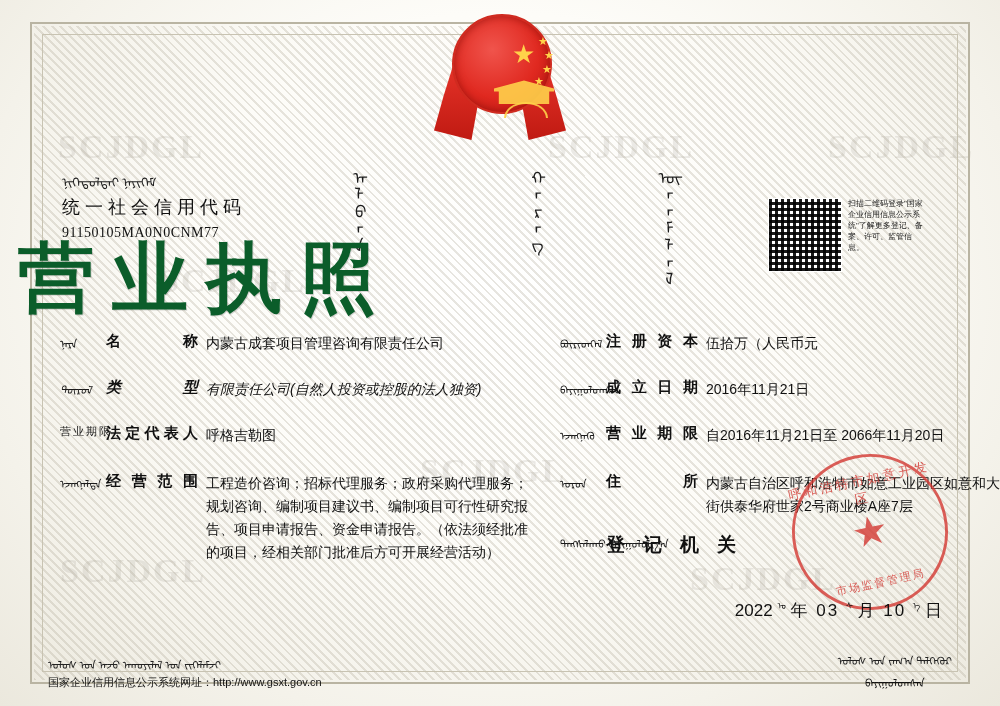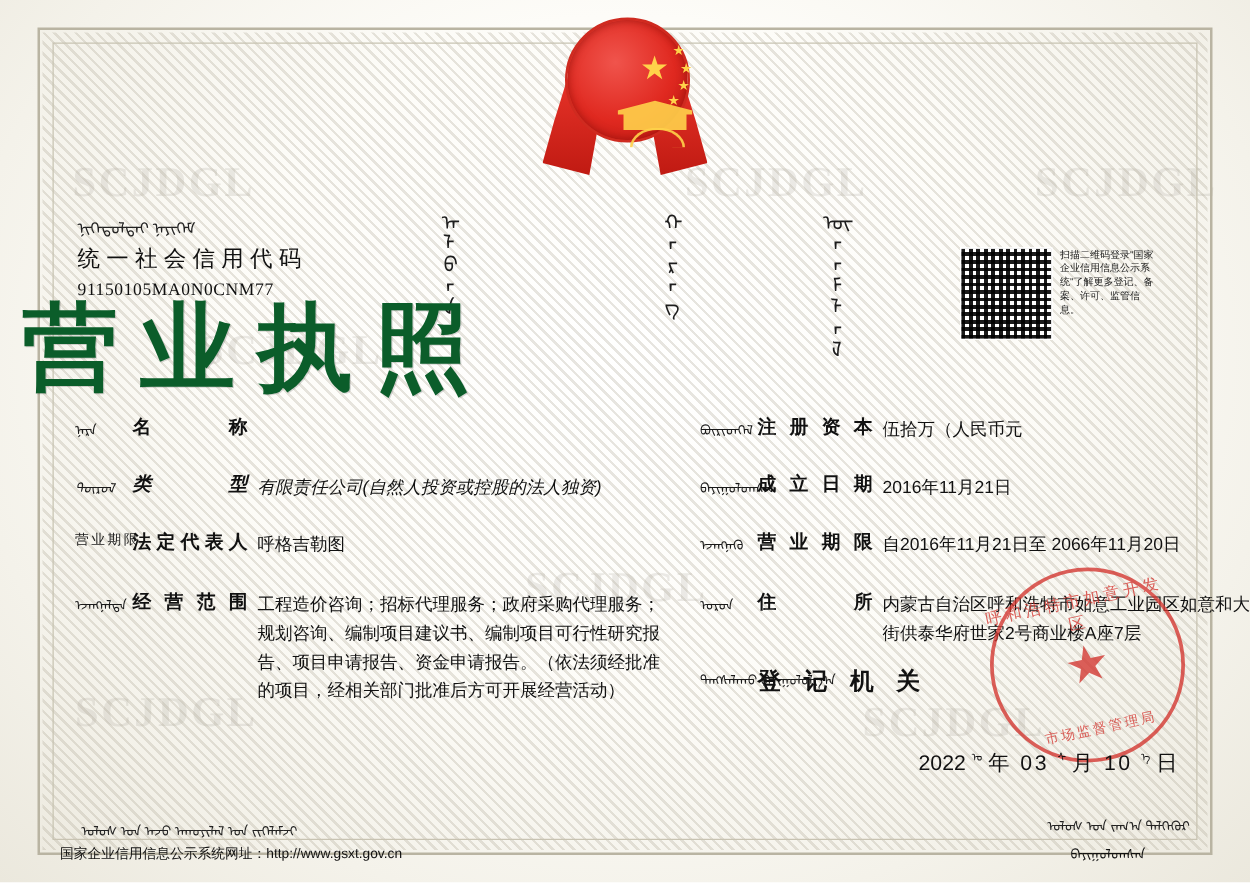--- a/index.html
+++ b/index.html
@@ -322,21 +322,20 @@
     right: 48px;
     bottom: 16px;
     text-align: center;
   }
   .footer-mong {
     font-size: 11px;
     color: #222;
     letter-spacing: 2px;
     margin-bottom: 3px;
     font-family: "Liberation Serif", serif;
-    margin-left: 17px;
   }
   .footer-text {
     font-size: 11px;
     color: #111;
     font-family: "Liberation Sans", sans-serif;
   }
   .header-mong-row {
     position: absolute;
     left: 300px;
     right: 300px;
@@ -396,20 +395,21 @@
 
   <div class="main-title">营业执照</div>
 
   <div class="fields">
 
     <div class="col-left">
 
       <div class="field">
         <div class="f-mong mong-text">ᠨᠡᠷᠡ</div>
         <div class="f-label">名称</div>
+        <div class="f-value">内蒙古成套项目管理咨询有限责任公司</div>
       </div>
 
       <div class="field" style="margin-top:20px;font-style:italic;">
         <div class="f-mong mong-text">ᠲᠥᠷᠥᠯ</div>
         <div class="f-label">类型</div>
         <div class="f-value">有限责任公司(自然人投资或控股的法人独资)</div>
       </div>
 
       <div class="field" style="margin-top:20px;">
         <div class="f-mong mong-text">营业期限</div>

